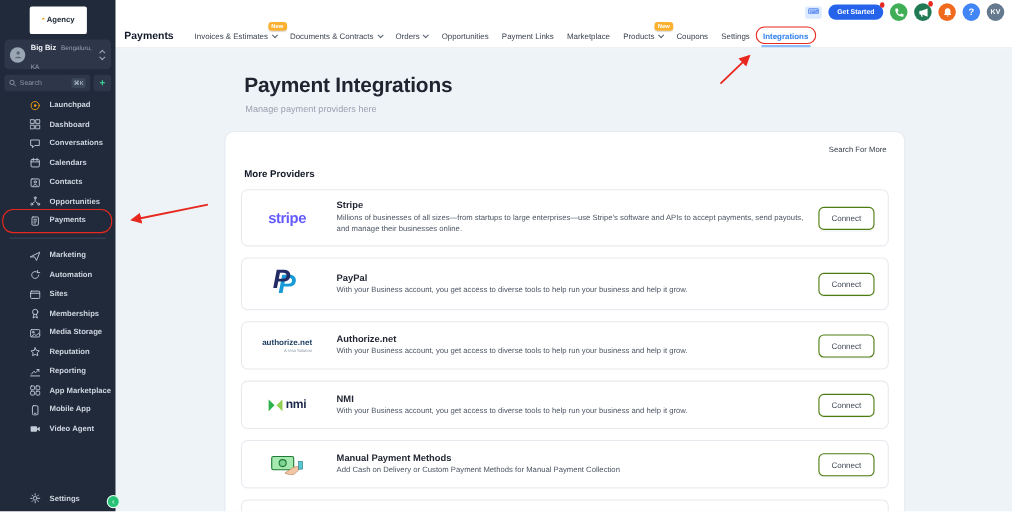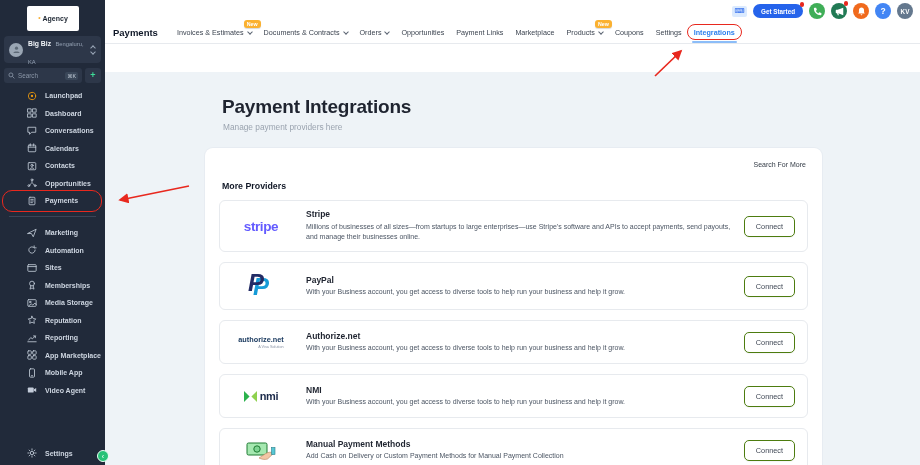--- a/index.html
+++ b/index.html
@@ -74,21 +74,21 @@
   .caret { width:4px; height:4px; border-right:1px solid #5b6472; border-bottom:1px solid #5b6472;
            transform:rotate(45deg); display:inline-block; margin-left:4px; margin-bottom:2px; }
   .newbadge { position:absolute; top:-8px; right:-9px; background:#fbb130; color:#ffffff; font-size:5.3px;
               font-weight:700; padding:1px 3px; border-radius:3px; box-shadow:0 1px 1px rgba(0,0,0,.15); }
   .tab.active { color:#2f80ed; font-weight:600; }
   .tab.active::before { content:''; position:absolute; left:-2px; right:-2px; bottom:-6px; height:2.5px;
               background:#8cbdf8; border-radius:2px; }
   .tab.active::after { content:''; position:absolute; left:-7px; right:-7px; top:-4px; bottom:-3px;
               border:1.5px solid #e8281e; border-radius:10px; pointer-events:none; }
 
-  .content { flex:1; background:#eef3f7; overflow:hidden; position:relative;margin-top:28px; }
+  .content { flex:1; background:#eef3f7; overflow:hidden; position:relative; }
   .page-title { font-size:19px; font-weight:600; color:#1f2430; margin:24px 0 0 117px; letter-spacing:-.2px; }
   .page-sub { font-size:8.3px; color:#9aa3af; margin:4px 0 0 118px; }
 
   .card { position:relative; margin:16px 0 0 100px; width:617px; min-height:420px; background:#ffffff;
           border-radius:8px; padding:12px 14px; box-shadow:0 0 0 1px rgba(226,232,238,.6); }
   .search-more { position:absolute; top:13px; right:16px; font-size:7px; color:#333b46; cursor:pointer; }
   .section-title { font-size:8.8px; font-weight:700; color:#111827; margin:21px 0 0 3px; }
   #providers { margin-top:9px; }
   .prow { display:flex; align-items:center; border:1px solid #e7eaee; border-radius:6px; background:#ffffff;
           padding:8px 12px; margin-bottom:10px; min-height:44px; }

